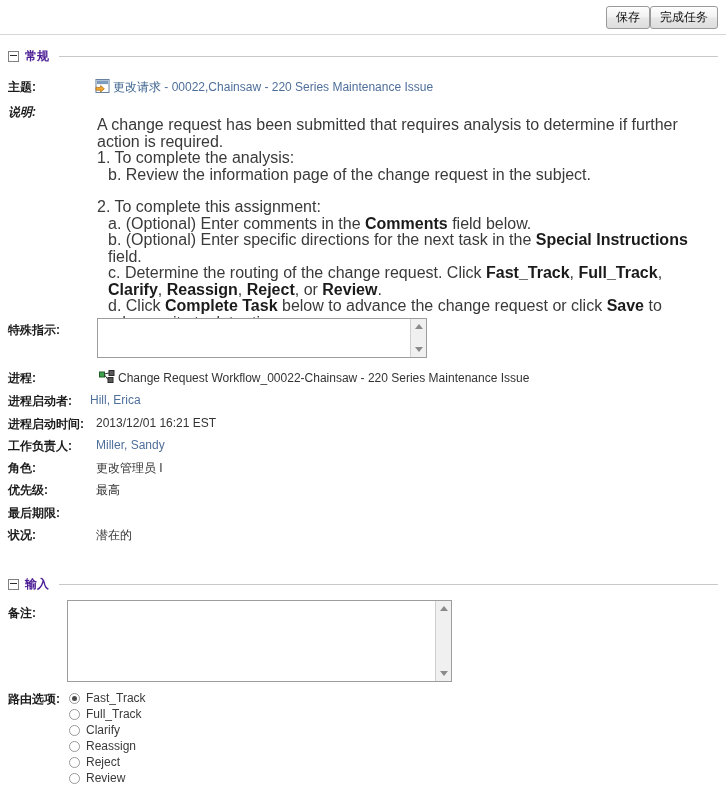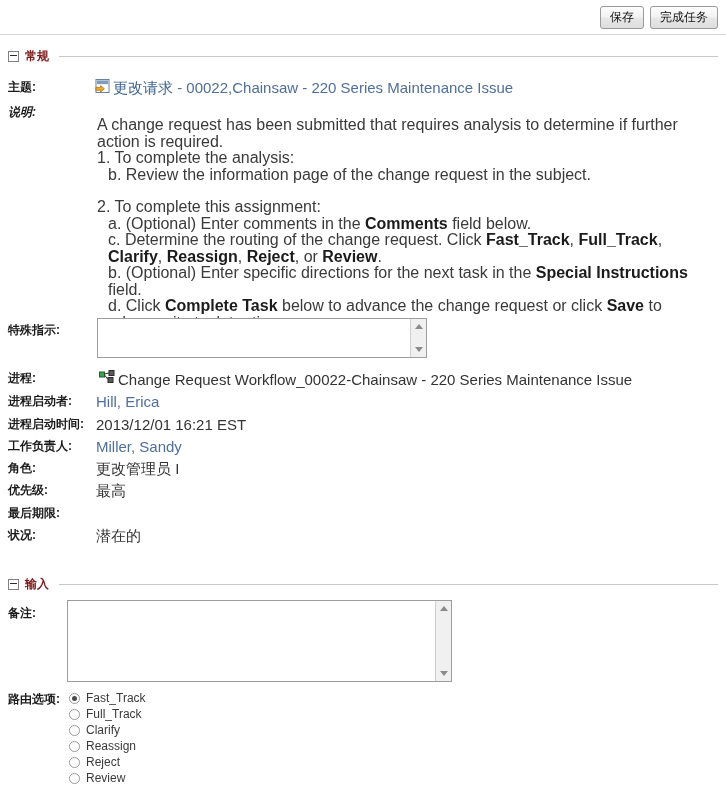--- a/index.html
+++ b/index.html
@@ -23,21 +23,20 @@
     position: absolute;
     top: 0;
     left: 0;
     width: 726px;
     height: 34px;
     box-sizing: border-box;
     display: flex;
     justify-content: flex-end;
     align-items: center;
     padding-right: 8px;
-    gap: 6px;
   }
   .btn {
     font-family: "Liberation Sans", "DejaVu Sans", sans-serif;
     font-size: 12px;
     color: #111;
     background: linear-gradient(to bottom, #fdfdfd 0%, #f2f2f2 48%, #e8e8e8 52%, #dddddd 100%);
     border: 1px solid #9a9a9a;
     border-radius: 3px;
     padding: 3px 9px 4px 9px;
     line-height: 14px;
@@ -74,41 +73,41 @@
     position: absolute;
     left: 1px;
     top: 3px;
     width: 7px;
     height: 1px;
     background: #2b2b2b;
   }
   .section-title {
     font-weight: bold;
     font-size: 12px;
-    color: #7f1d1d;
+    color: #4c1d95;
     white-space: nowrap;
   }
   .section-rule {
     flex: 1 1 auto;
     height: 1px;
     background: #c8c8c8;
     margin-left: 4px;
   }
 
   
   .lbl {
     position: absolute;
     font-weight: bold;
     font-size: 12px;
     color: #1b1b1b;
     white-space: nowrap;
   }
   .val {
     position: absolute;
-    font-size: 15px;
+    font-size: 12px;
     color: #333333;
     white-space: nowrap;
   }
   .link {
     color: #4f6f9b;
   }
   .subject-link {
     color: #3e648f;
   }
 
@@ -238,22 +237,22 @@
 </div>
 
 <div class="lbl" style="left:8px; top:104px;font-style:italic;">说明:</div>
 <div class="desc">
   <div>A change request has been submitted that requires analysis to determine if further action is required.</div>
   <div>1. To complete the analysis:</div>
   <div class="indent">b. Review the information page of the change request in the subject.</div>
   <div class="gap"></div>
   <div>2. To complete this assignment:</div>
   <div class="indent"><span>a. (Optional) Enter comments in the </span><b>Comments</b><span> field below.</span></div>
+  <div class="indent"><span>b. (Optional) Enter specific directions for the next task in the </span><b>Special Instructions</b><span> field.</span></div>
   <div class="indent"><span>c. Determine the routing of the change request. Click </span><b>Fast_Track</b><span>, </span><b>Full_Track</b><span>, </span><b>Clarify</b><span>, </span><b>Reassign</b><span>, </span><b>Reject</b><span>, or </span><b>Review</b><span>.</span></div>
-  <div class="indent"><span>b. (Optional) Enter specific directions for the next task in the </span><b>Special Instructions</b><span> field.</span></div>
   <div class="indent"><span>d. Click </span><b>Complete Task</b><span> below to advance the change request or click </span><b>Save</b><span> to advance it at a later time.</span></div>
 </div>
 
 <div class="lbl" style="left:8px; top:322px;">特殊指示:</div>
 <div class="ta-wrap" id="special-instructions-field">
   <div class="ta-body"></div>
   <div class="ta-scroll">
     <span class="arrow-up"></span>
     <span class="arrow-down"></span>
   </div>
@@ -263,21 +262,21 @@
 <svg class="icon-process" viewBox="0 0 16 14">
   <rect x="0.5" y="2" width="5" height="5" fill="#3fa34d" stroke="#1d5e28"></rect>
   <rect x="10" y="0.5" width="5" height="5" fill="#5a5a5a" stroke="#2b2b2b"></rect>
   <rect x="9" y="7.5" width="5" height="5" fill="#5a5a5a" stroke="#2b2b2b"></rect>
   <path d="M5.5 4 L10 3" stroke="#2b2b2b" stroke-width="1" fill="none"></path>
   <path d="M5.5 5 L9 9.5" stroke="#2b2b2b" stroke-width="1" fill="none"></path>
 </svg>
 <div class="val" style="left:118px; top:371px;">Change Request Workflow_00022-Chainsaw  - 220 Series Maintenance Issue</div>
 
 <div class="lbl" style="left:8px; top:393px;">进程启动者:</div>
-<div class="val link" style="left:96px; top:393px;">Hill, Erica</div>
+<div class="val link" style="left:90px; top:393px;">Hill, Erica</div>
 
 <div class="lbl" style="left:8px; top:416px;">进程启动时间:</div>
 <div class="val" style="left:96px; top:416px;">2013/12/01 16:21 EST</div>
 
 <div class="lbl" style="left:8px; top:438px;">工作负责人:</div>
 <div class="val link" style="left:96px; top:438px;">Miller, Sandy</div>
 
 <div class="lbl" style="left:8px; top:460px;">角色:</div>
 <div class="val" style="left:96px; top:460px;">更改管理员 I</div>
 

